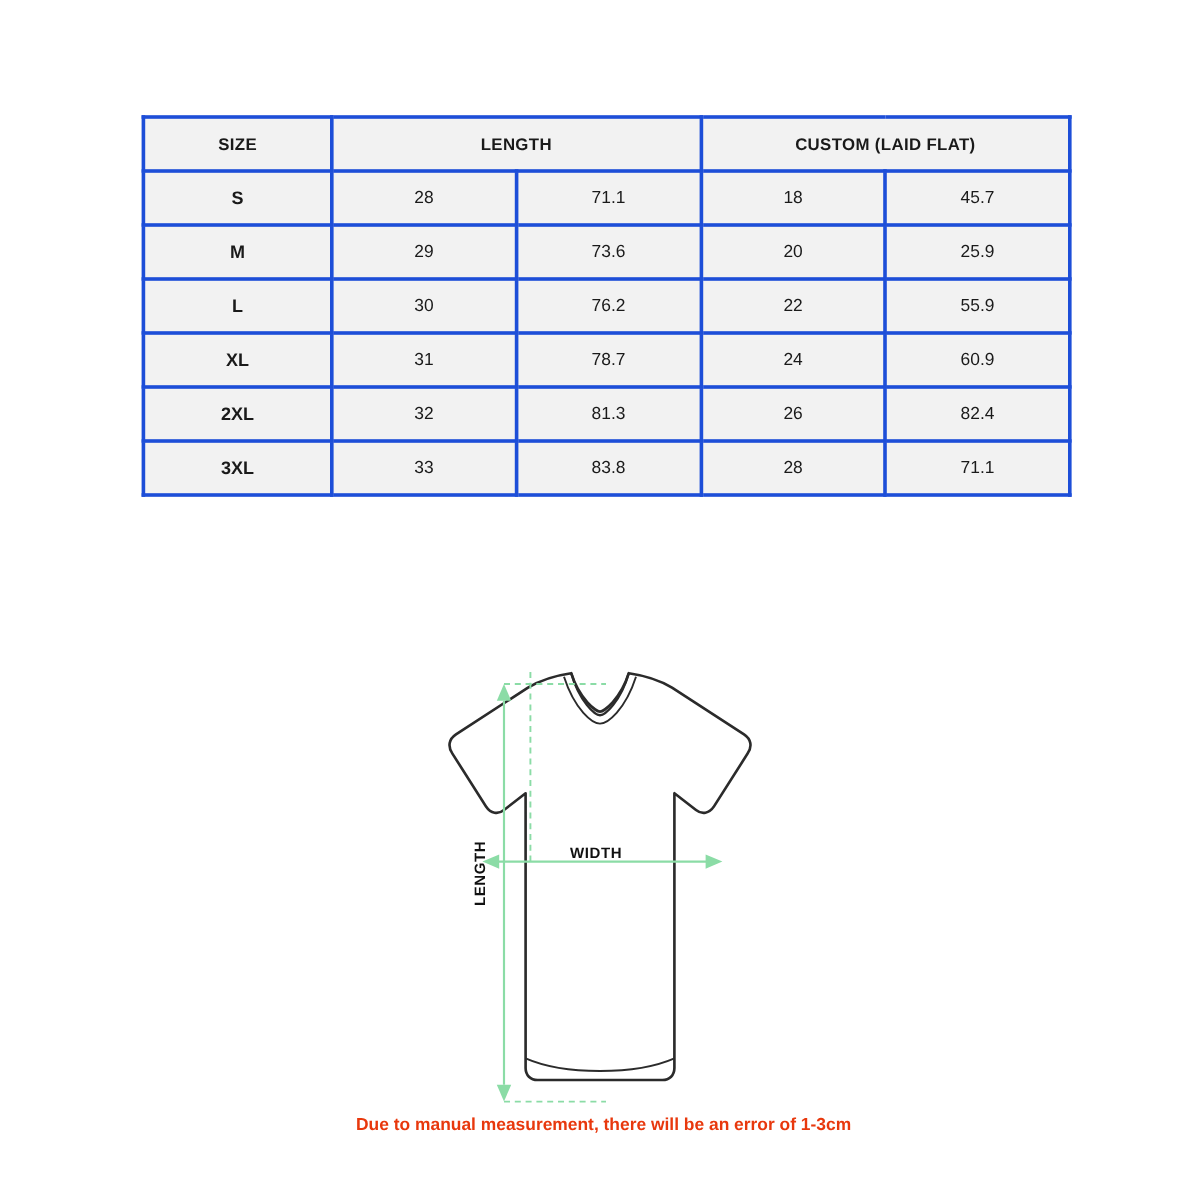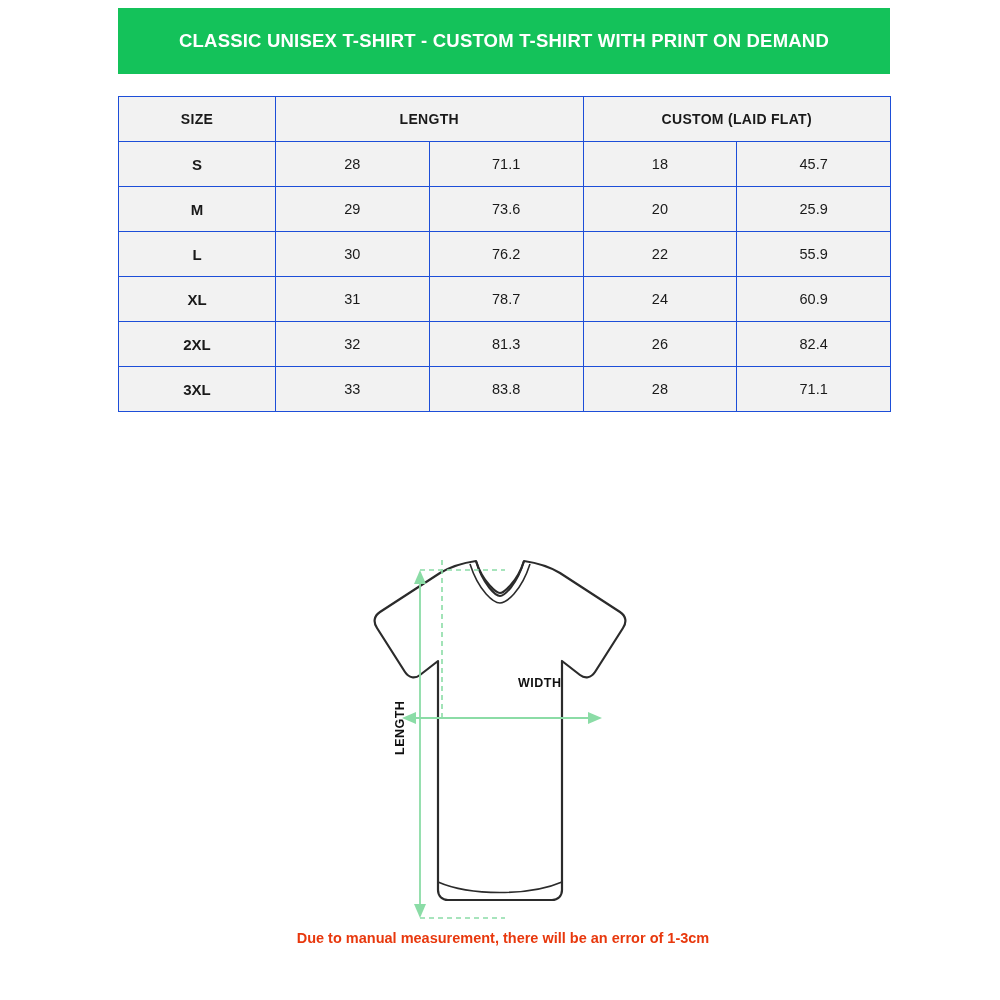--- a/index.html
+++ b/index.html
@@ -44,21 +44,21 @@
   .size-table {
     position: absolute;
     left: 118px;
     top: 96px;
     width: 772px;
     border-collapse: collapse;
     table-layout: fixed;
   }
   .size-table th,
   .size-table td {
-    border: 1px solid #1d4ed8;
+    border: 3px solid #1d4ed8;
     text-align: center;
     font-size: 14.5px;
     color: #1a1a1a;
     background: #f2f2f2;
     height: 45px;
     padding: 0;
   }
   .size-table th {
     font-weight: bold;
     font-size: 14px;
@@ -83,22 +83,21 @@
 
   .measure-label {
     position: absolute;
     font-size: 12.5px;
     font-weight: bold;
     color: #111111;
     letter-spacing: 0.5px;
   }
   .label-width {
     left: 185px;
-    top: 136px;
-    margin-left: 43px;
+    top: 164px;
   }
   .label-length {
     left: 103px;
     top: 215px;
     transform: rotate(-90deg);
     transform-origin: left top;
   }
 
   
   .footer-note {
@@ -110,23 +109,20 @@
     color: #e8380d;
     font-size: 14.5px;
     font-weight: bold;
   }
 </style>
 </head>
 <body>
 
 <div class="page">
 
-  <div class="header-band">
-    <div class="header-title">CLASSIC UNISEX T-SHIRT - CUSTOM T-SHIRT WITH PRINT ON DEMAND</div>
-  </div>
 
   <table class="size-table">
     <colgroup>
       <col class="col-size">
         <col class="col-num">
         <col class="col-num">
         <col class="col-num">
         <col class="col-num">
     </colgroup>
     <thead>

